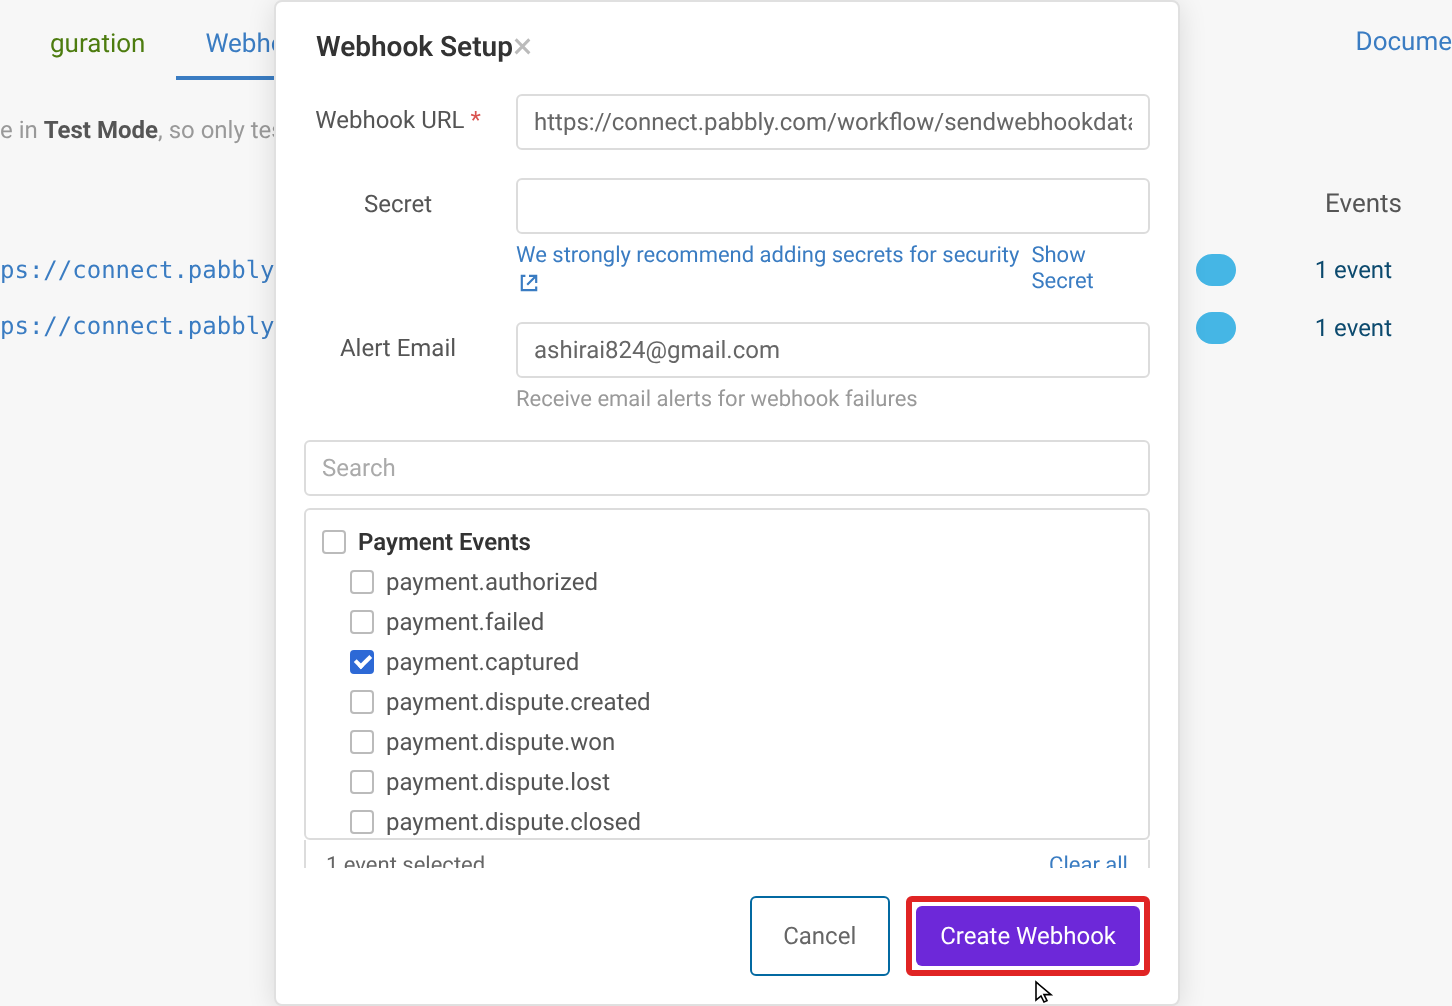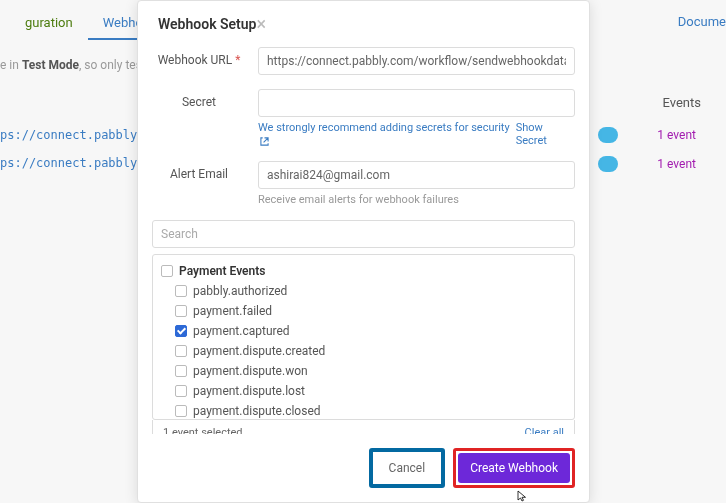--- a/index.html
+++ b/index.html
@@ -8,21 +8,21 @@
 .bg-tab{padding:8px 15px;color:#4d7c0f}
 .bg-tab.active{color:#3a7cc2;border-bottom:2px solid #3a7cc2}
 .bg-docu{position:absolute;top:14px;right:0;color:#3a7cc2;font-size:13px}
 .bg-test{position:absolute;top:58px;left:0;color:#999;font-size:12px}
 .bg-test b{color:#555}
 .bg-table-head{position:absolute;top:95px;right:25px;width:80px;text-align:right;color:#555;font-size:13px}
 .bg-row{position:absolute;left:0;display:flex;align-items:center;gap:8px;color:#3a7cc2;font-family:monospace;font-size:12px}
 .bg-row.r1{top:128px}
 .bg-row.r2{top:156px}
 .bg-pill{position:absolute;background:#45b6e5;color:#fff;border-radius:10px;font-size:10px;padding:2px 5px;width:20px;height:16px}
-.bg-ev{position:absolute;right:30px;color:#a21caf;font-size:12px}
+.bg-ev{position:absolute;right:30px;color:#0c4a6e;font-size:12px}
 .modal{position:absolute;top:0;left:137px;width:453px;height:503px;background:#fff;border:1px solid #e0e0e0;border-radius:4px;box-shadow:0 2px 14px rgba(0,0,0,.12);display:flex;flex-direction:column}
 .modal-head{padding:14px 20px 14px 20px;display:flex;justify-content:flex-start;align-items:center}
 .modal-title{font-size:14px;color:#333;font-weight:600}
 .close{color:#bbb;font-size:18px;cursor:pointer;line-height:1}
 .form{padding:0 14px;flex:1;overflow:hidden}
 .row{display:flex;align-items:flex-start;margin-bottom:14px}
 .lab{width:106px;text-align:center;padding-right:12px;padding-top:6px;font-size:12px;color:#555}
 .req{color:#d9534f}
 .field{flex:1}
 .inp{width:100%;height:28px;border:1px solid #dcdcdc;border-radius:3px;padding:0 8px;font-size:12px;color:#666}
@@ -32,21 +32,21 @@
 .link svg{vertical-align:middle;margin-left:2px}
 .hint{font-size:11px;color:#999;margin-top:4px}
 .events-box{border:1px solid #dcdcdc;border-radius:3px;margin-top:6px;height:166px;overflow-y:scroll;padding:6px 8px}
 .ev-group{font-size:12px;color:#333;display:flex;align-items:center;gap:6px;padding:3px 0;font-weight:600}
 .ev-item{font-size:12px;color:#555;display:flex;align-items:center;gap:6px;padding:3px 0 3px 14px}
 .chk{width:12px;height:12px;border:1px solid #bbb;border-radius:2px;display:inline-block;background:#fff}
 .chk.on{background:#2d69d6;border-color:#2d69d6;position:relative}
 .chk.on::after{content:"";position:absolute;left:3px;top:0px;width:3px;height:6px;border:solid #fff;border-width:0 2px 2px 0;transform:rotate(45deg)}
 .ev-foot{border:1px solid #dcdcdc;border-top:none;border-radius:0 0 3px 3px;padding:6px 10px;display:flex;justify-content:space-between;font-size:11px;color:#666}
 .modal-foot{padding:14px 14px 14px 14px;display:flex;justify-content:flex-end;gap:0}
-.btn-cancel{border:4px solid #0369a1;background:#fff;color:#666;padding:7px 16px;border-radius:3px;font-size:12px;cursor:pointer;margin-right:8px}
+.btn-cancel{border:1px solid #0369a1;background:#fff;color:#666;padding:7px 16px;border-radius:3px;font-size:12px;cursor:pointer;margin-right:8px}
 .btn-create-wrap{border:3px solid #e02424;border-radius:3px;padding:2px}
 .btn-create{background:#6d28d9;color:#fff;border:none;padding:8px 12px;border-radius:3px;font-size:12px;cursor:pointer}
 .events-box::-webkit-scrollbar{width:10px}
 .events-box::-webkit-scrollbar-thumb{background:#c9c9c9;border-radius:2px}
 .events-box::-webkit-scrollbar-track{background:#f1f1f1}
 .cursor{position:absolute;left:517px;top:490px;width:12px;height:12px;pointer-events:none}
 </style>
 </head>
 <body>
 
@@ -106,21 +106,21 @@
       <div class="field">
         <input class="inp" placeholder="Search" style="">
         <div class="events-box">
           <div class="ev-group">
             <span class="chk"></span>
             <span>Payment Events</span>
           </div>
           <div id="ev-list">
               <div class="ev-item">
                 <span class="chk"></span>
-                <span>pabbly.authorized</span>
+                <span>payment.authorized</span>
               </div>
               <div class="ev-item">
                 <span class="chk"></span>
                 <span>payment.failed</span>
               </div>
               <div class="ev-item">
                 <span class="chk on"></span>
                 <span>payment.captured</span>
               </div>
               <div class="ev-item">

